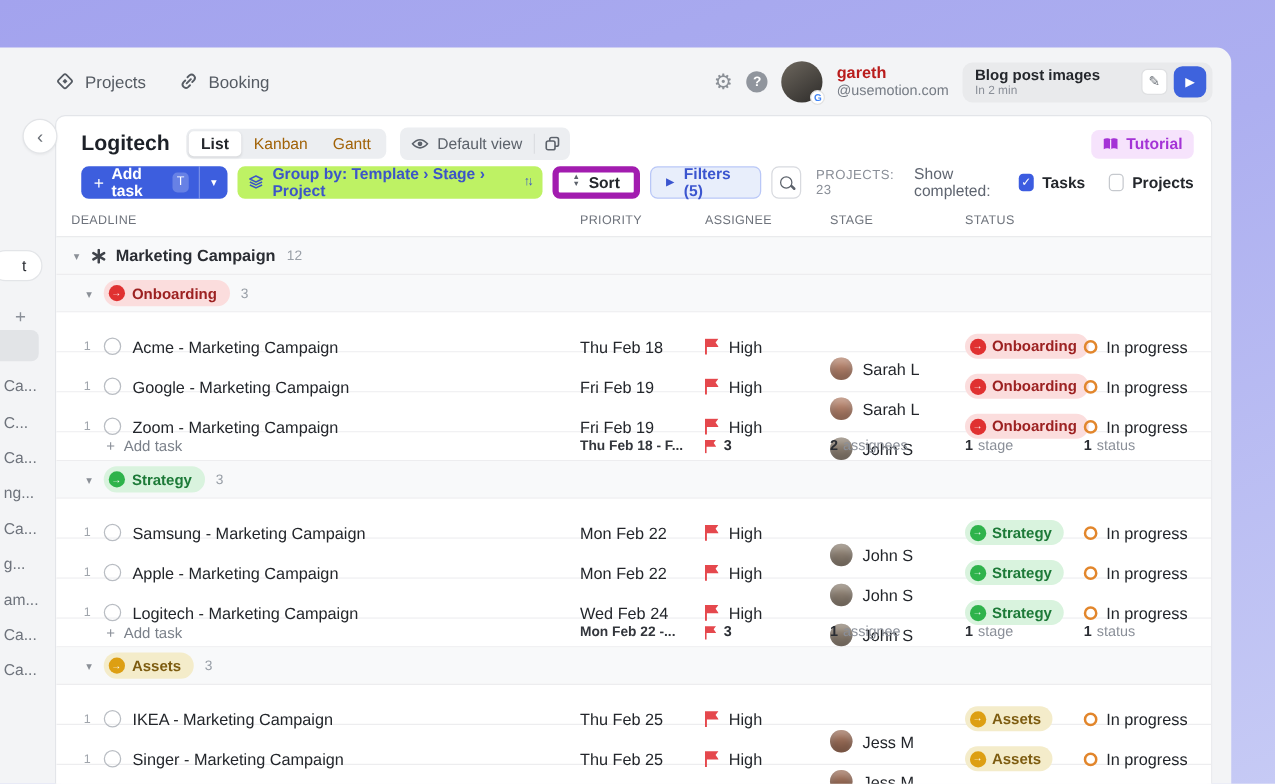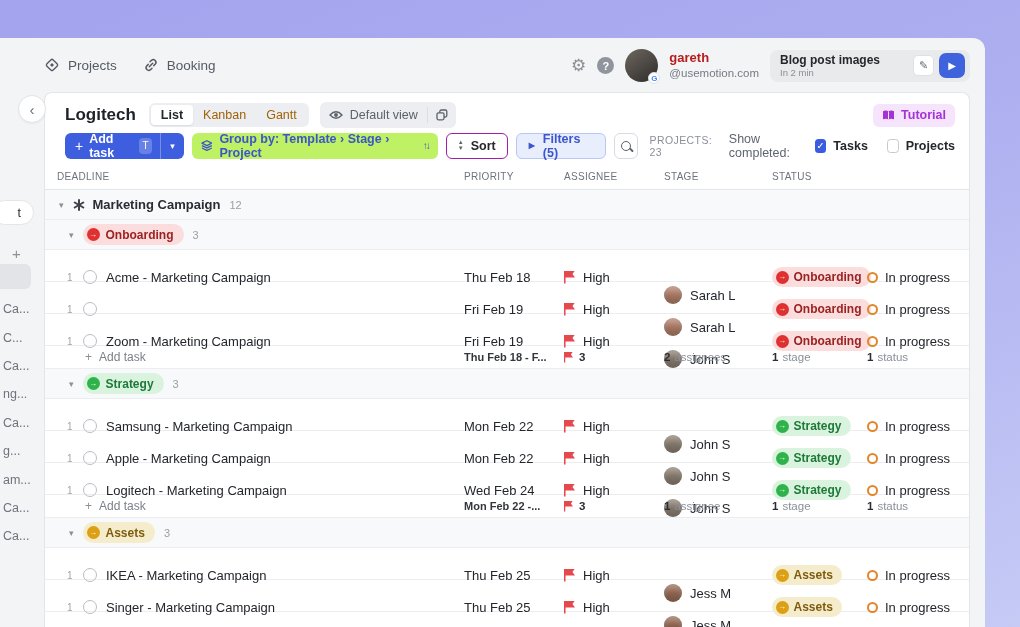--- a/index.html
+++ b/index.html
@@ -55,21 +55,21 @@
   
   .tbar { height:33px; display:flex; align-items:center; gap:8px; padding:0 14px 4px 20px; }
   .addtask { display:flex; align-items:center; height:26px; background:#3d5ede; border-radius:6px; color:#fff; overflow:hidden; }
   .addtask-main { display:flex; align-items:center; gap:6px; padding:0 8px 0 10px; font-size:12.5px; font-weight:700; }
   .plus { font-size:14px; font-weight:400; }
   .kbd { width:16px; height:16px; background:rgba(255,255,255,.22); border-radius:4px; font-size:10px; display:flex; align-items:center; justify-content:center; font-weight:400; }
   .addtask-div { width:1px; height:26px; background:rgba(255,255,255,.3); }
   .addtask-chev { padding:0 9px; font-size:9px; }
   .groupby { display:flex; align-items:center; gap:7px; height:26px; background:#bef264; border-radius:6px; padding:0 9px; color:#3c55c8; font-size:12.5px; font-weight:700; }
   .gb-arrows { font-size:10px; letter-spacing:-2px; font-weight:400; margin-left:2px; }
-  .sortbtn { display:flex; align-items:center; gap:7px; height:26px; background:#fff; border:1px solid #a21caf; border-radius:6px; padding:0 11px; font-size:12.5px; font-weight:700; color:#24272c; }
+  .sortbtn { display:flex; align-items:center; gap:7px; height:26px; background:#fff; border:5px solid #a21caf; border-radius:6px; padding:0 11px; font-size:12.5px; font-weight:700; color:#24272c; }
   .spinner { display:flex; flex-direction:column; font-size:6px; color:#5c626b; line-height:.9; }
   .filters { display:flex; align-items:center; gap:8px; height:26px; background:#e8eefb; border:1px solid #b9c7f7; border-radius:6px; padding:0 12px; font-size:12.5px; font-weight:700; color:#3b55cf; }
   .fplay { font-size:8px; }
   .searchbtn { width:26px; height:26px; background:#fff; border:1px solid #d8dadf; border-radius:6px; display:flex; align-items:center; justify-content:center; }
   .mag { position:relative; width:10px; height:10px; border:1.6px solid #5c626b; border-radius:50%; }
   .mag::after { content:''; position:absolute; width:5px; height:1.6px; background:#5c626b; right:-4px; bottom:-1px; transform:rotate(45deg); border-radius:1px; }
   .projcount { font-size:10.5px; letter-spacing:.4px; color:#8a8f98; margin-left:4px; }
   .showc { margin-left:auto; display:flex; align-items:center; gap:7px; font-size:12.5px; }
   .showc-label { color:#5f6570; }
   .cb { width:14px; height:14px; border-radius:3.5px; display:flex; align-items:center; justify-content:center; }
@@ -317,20 +317,21 @@
       <div class="c sts">
           <span class="scircle"></span>
           <span>In progress</span>
         </div>
     </div>
 
     <div class="grid trow">
       <div class="c name-cell">
           <span class="rnum">1</span>
           <span class="tcircle"></span>
+          <span class="tname">Google - Marketing Campaign</span>
         </div>
       <div class="c dead">Fri Feb 19</div>
       <div class="c pri">
           <span class="flag"></span>
           <span>High</span>
         </div>
       <div class="c asg">
           <span class="av" style="background: rgb(181, 130, 107);"></span>
           <span>Sarah L</span>
         </div>

